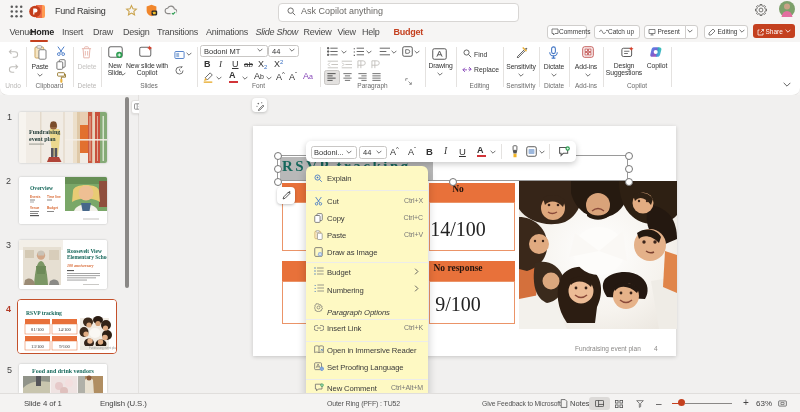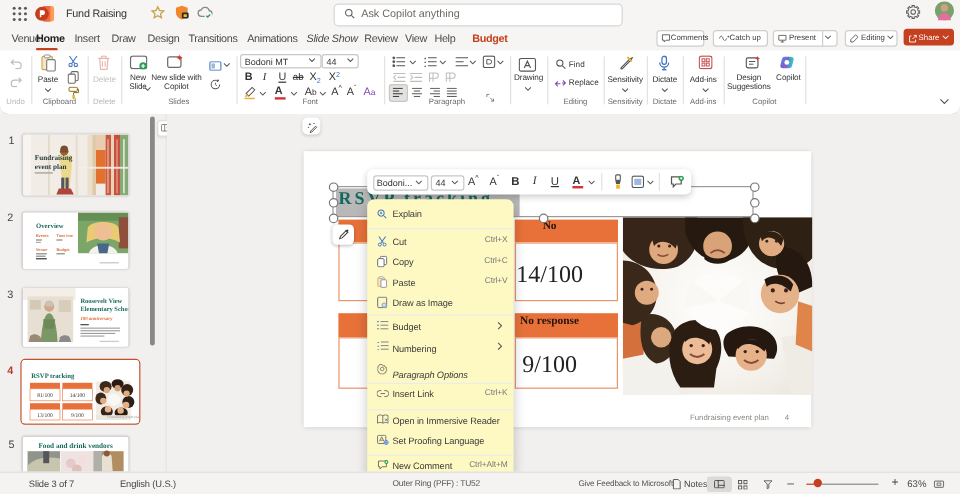--- a/index.html
+++ b/index.html
@@ -834,21 +834,21 @@
     <svg class="abs" style="left:8px;top:217px" width="10" height="9" viewBox="0 0 16 15">
         <path d="M2 2h11v8H7l-3 3v-3H2z" fill="none" stroke="#6a6a6a" stroke-width="1.3"></path>
         <circle cx="13" cy="3.5" r="2.8" fill="#2e9e52"></circle>
         <path d="M13 2.2v2.6 M11.7 3.5h2.6" stroke="#fff" stroke-width="1"></path>
       </svg>
     <div class="abs" style="left:21px;top:218px;">New Comment</div>
     <div class="abs" style="right:5px;top:218px;font-size:7px;color:#777;">Ctrl+Alt+M</div>
   </div>
 
   <div class="abs" style="left:0;top:393px;width:800px;height:19px;background:#f4f3f2;border-top:1px solid #e0dedc;font-size:8px;color:#444;">
-    <span class="abs" style="left:24px;top:5px;font-size:7.8px;letter-spacing:-0.1px;">Slide 3 of 7</span>
+    <span class="abs" style="left:24px;top:5px;font-size:7.8px;letter-spacing:-0.1px;">Slide 4 of 1</span>
     <span class="abs" style="left:100px;top:5px;font-size:7.8px;letter-spacing:-0.1px;">English (U.S.)</span>
     <span class="abs" style="left:327px;top:5.5px;font-size:7px;letter-spacing:-0.15px;color:#555;">Outer Ring (PFF) : TU52</span>
     <span class="abs" style="left:482px;top:5.5px;font-size:6.8px;letter-spacing:-0.15px;color:#555;">Give Feedback to Microsoft</span>
     <svg class="abs" style="left:560px;top:5px" width="8" height="9" viewBox="0 0 14 16">
         <path d="M2 1h7l3 3v11H2z" fill="none" stroke="#555" stroke-width="1.4"></path>
       </svg>
     <span class="abs" style="left:570px;top:5px;font-size:7.5px;">Notes</span>
     <div class="abs" style="left:589px;top:2.5px;width:21px;height:13px;background:#dcdad8;border-radius:3px;"></div>
     <svg class="abs" style="left:595px;top:6px" width="9" height="7" viewBox="0 0 14 11">
         <rect x="0.7" y="0.7" width="12.6" height="9.6" rx="1" fill="none" stroke="#444" stroke-width="1.2"></rect>

